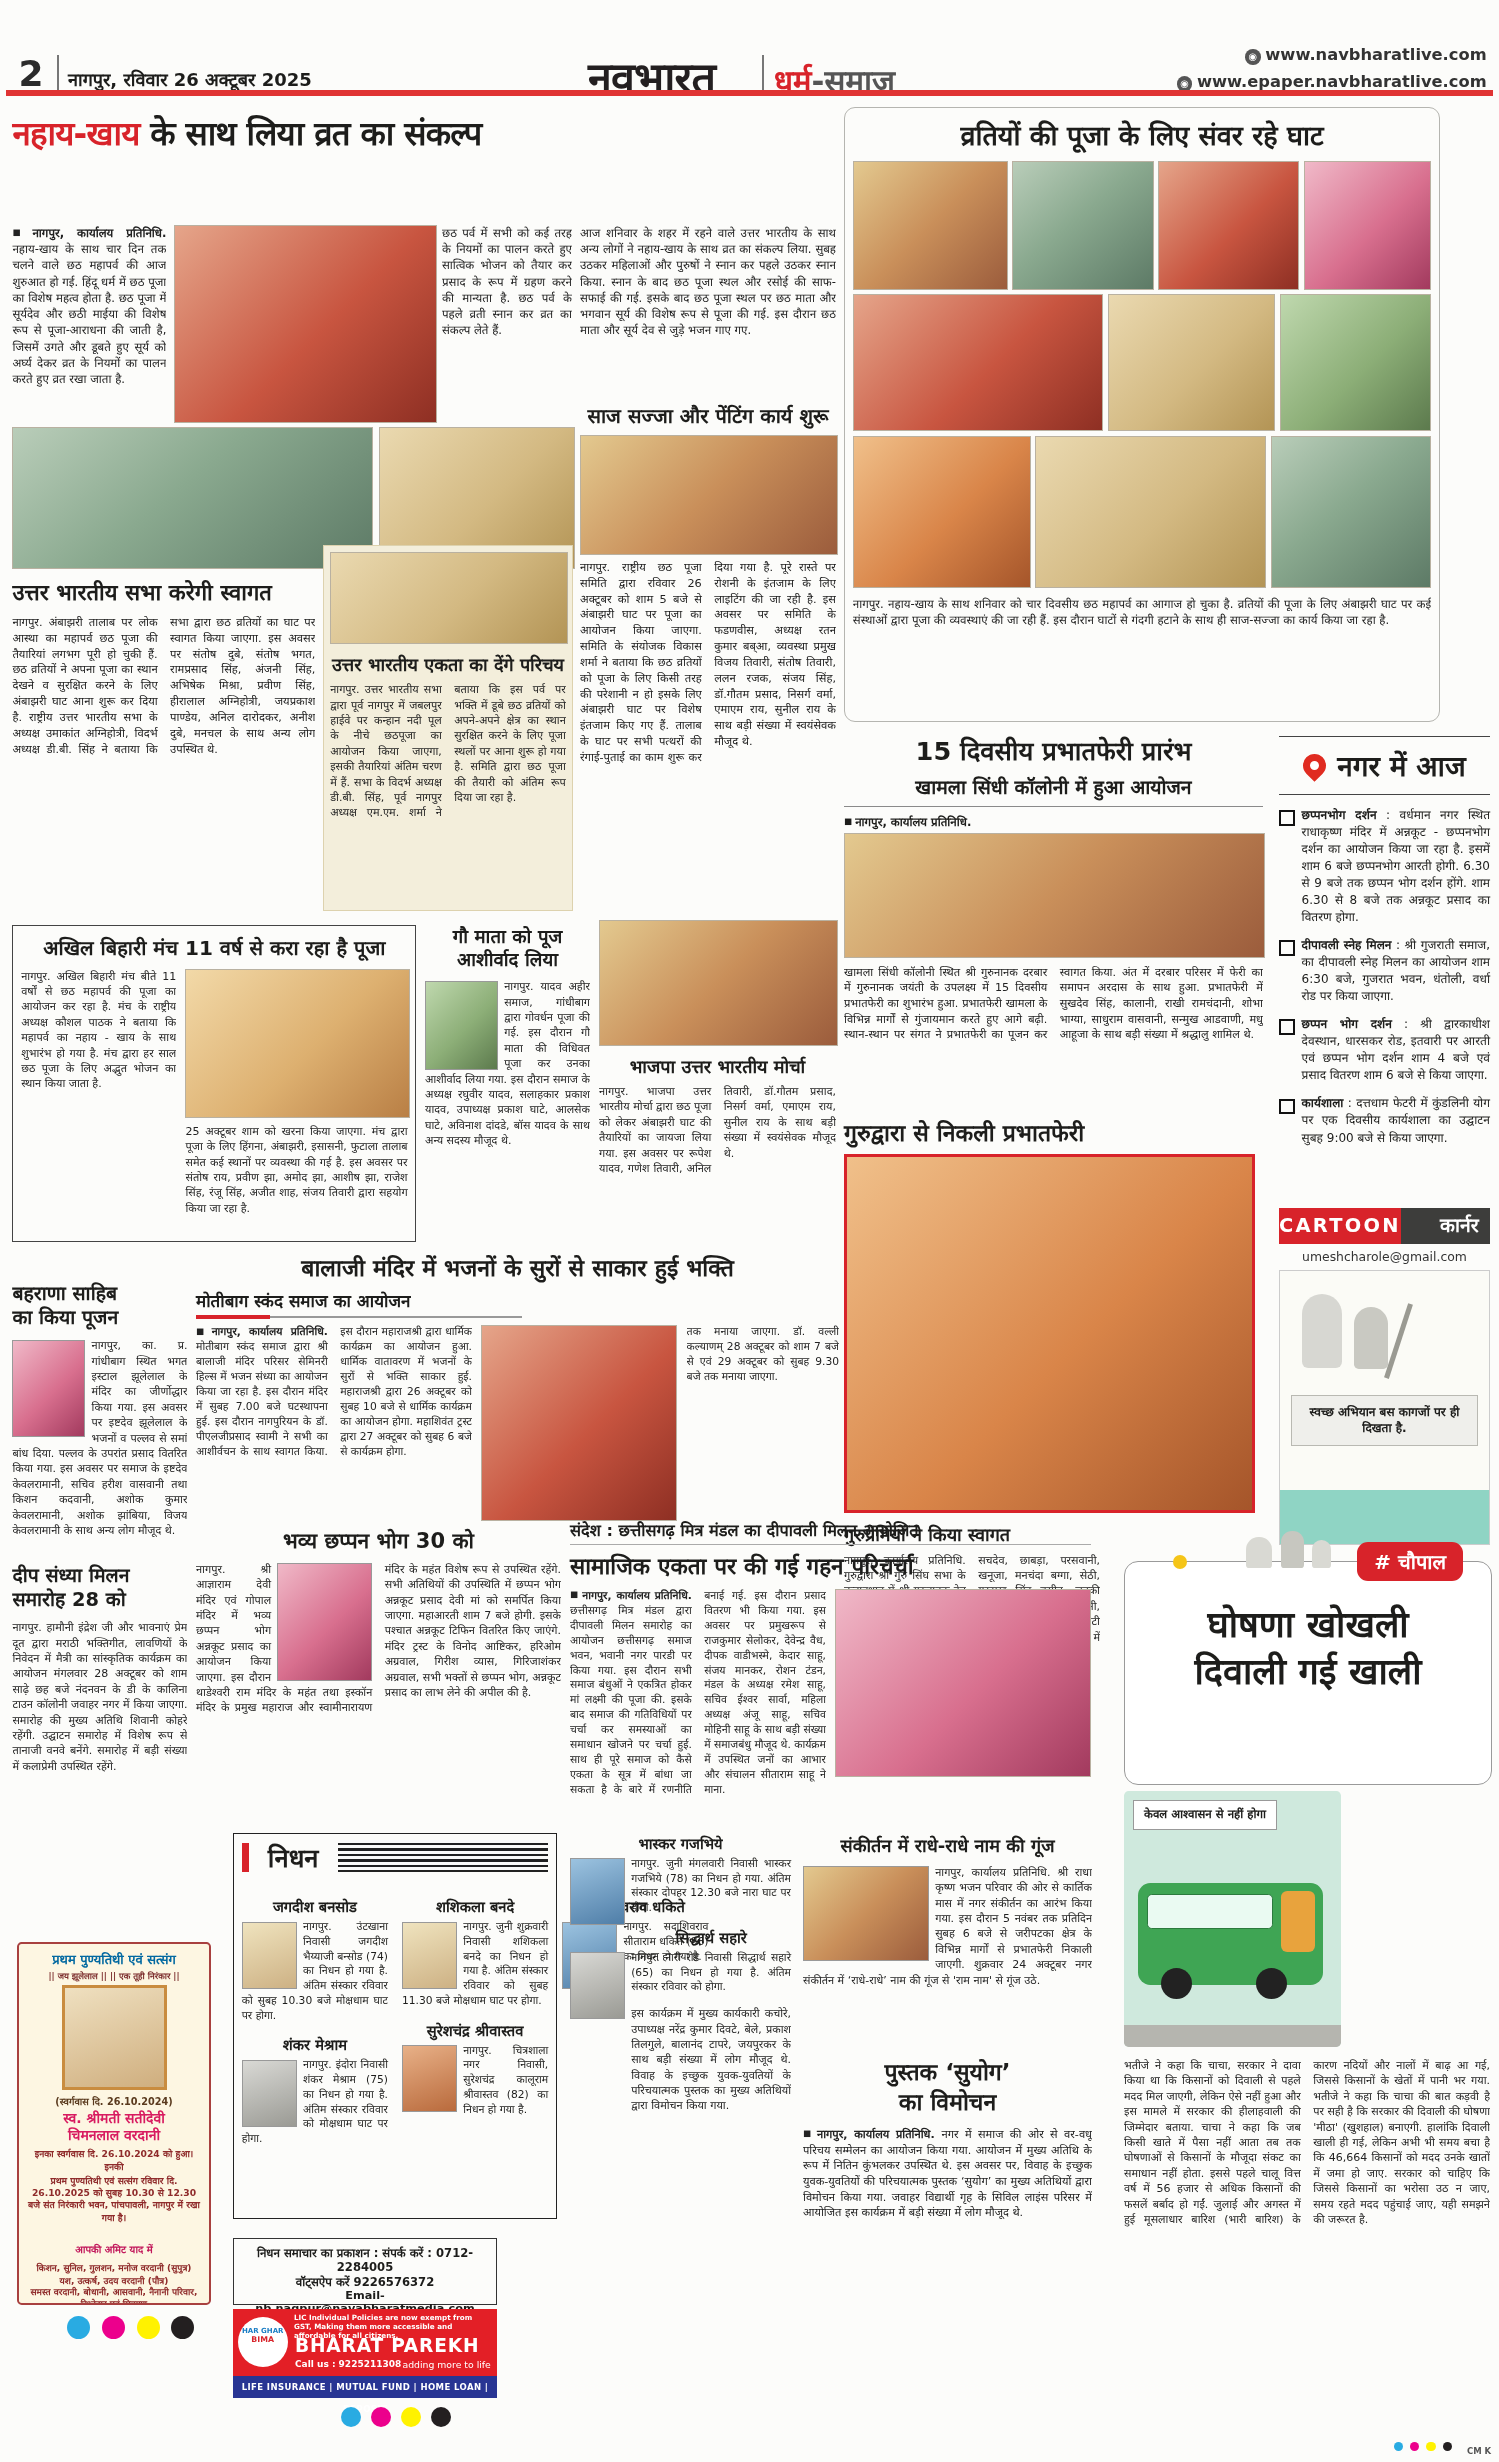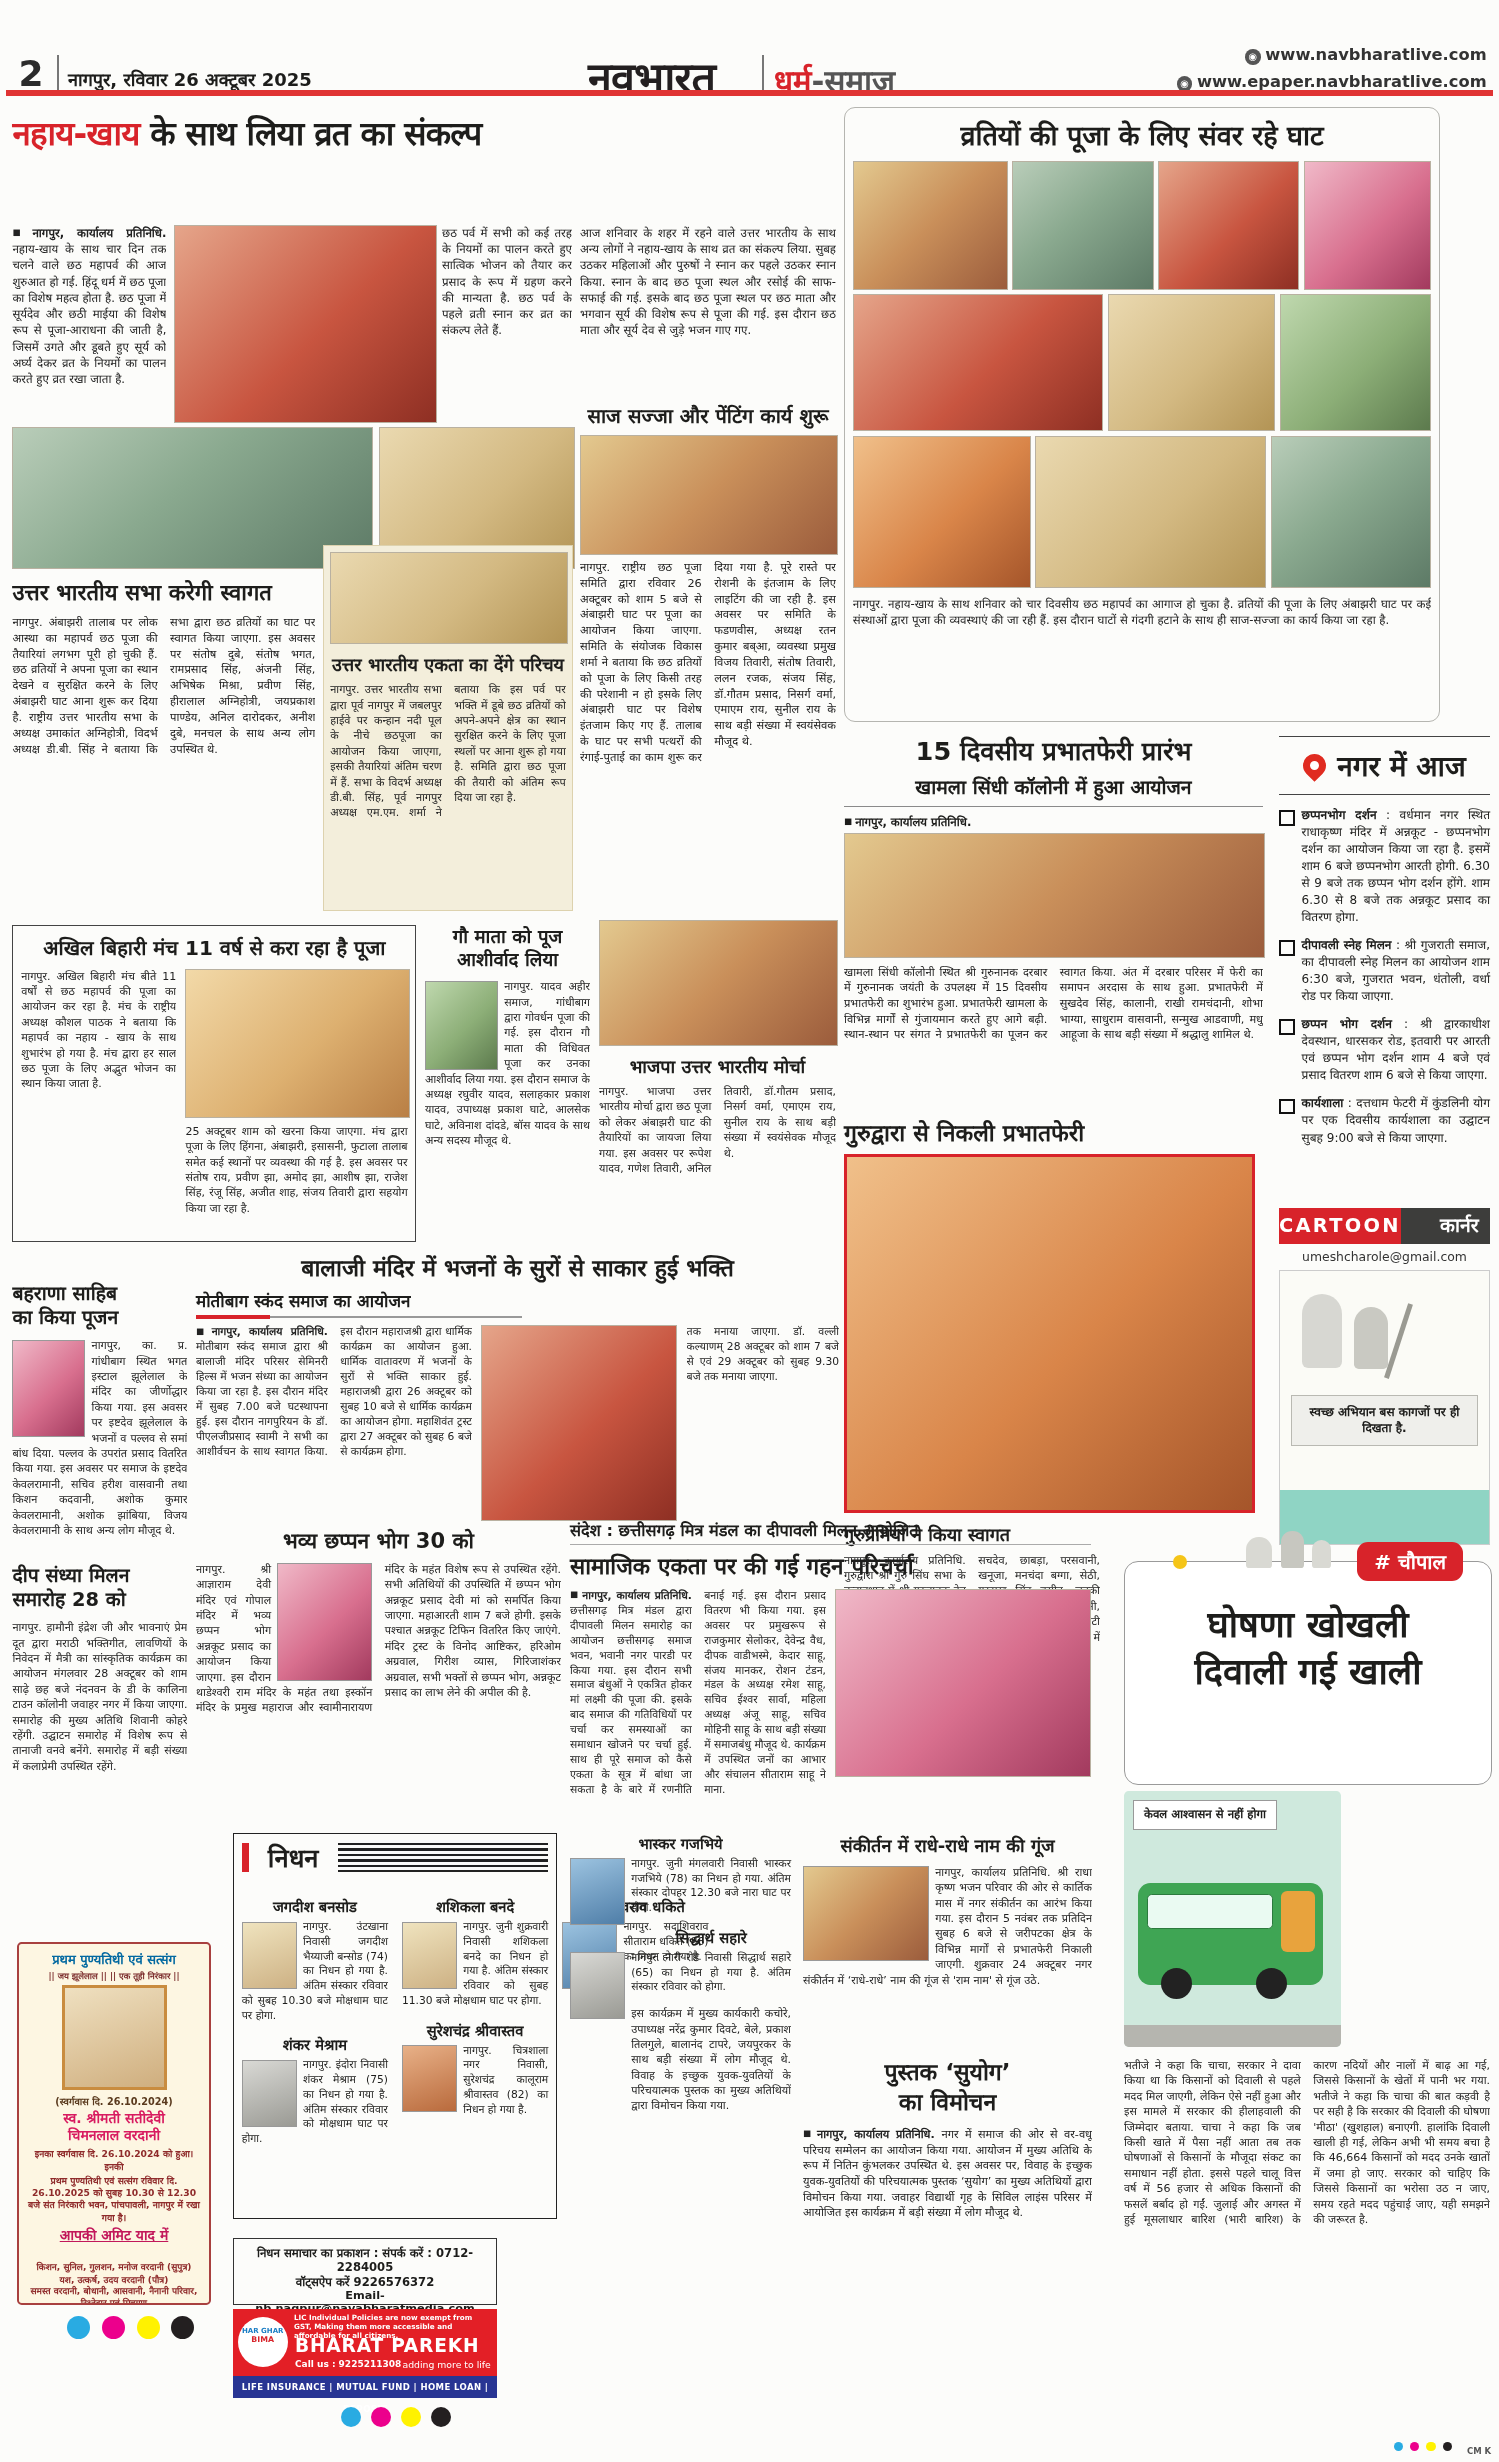--- a/index.html
+++ b/index.html
@@ -400,22 +400,22 @@
   <div class="abs mem" style="left:17px;top:1942px;width:194px;height:363px;padding:6.2px 7.8px;box-sizing:border-box;">
     <div class="b c" style="font-size:13px;color:#0369a1;">प्रथम पुण्यतिथी एवं सत्संग</div>
     <div class="b c" style="font-size:8.5px;color:#7c2d2d;margin-top:1.6px;">|| जय झूलेलाल ||  || एक तूही निरंकार ||</div>
     <div style="width:99px;height:99px;margin:4.7px auto;border:3.9px solid #c98c3f;background:linear-gradient(160deg,#efe0c0,#cfae7e);"></div>
     <div class="b c" style="font-size:9.7px;color:#5a3a1e;">(स्वर्गवास दि. 26.10.2024)</div>
     <div class="b c" style="font-size:14px;color:#d81b60;line-height:1.25;margin-top:1.6px;">
       <span>स्व. श्रीमती सतीदेवी</span><br><span>चिमनलाल वरदानी</span>
     </div>
     <div class="b c" style="font-size:9.2px;margin-top:2.3px;">इनका स्वर्गवास दि. 26.10.2024 को हुआ। इनकी</div>
     <div class="b c" style="font-size:9.2px;line-height:1.35;margin-top:1.6px;">प्रथम पुण्यतिथी एवं सत्संग रविवार दि. 26.10.2025 को सुबह 10.30 से 12.30 बजे संत निरंकारी भवन, पांचपावली, नागपुर में रखा गया है।</div>
-    <div class="b c" style="font-size:14px;color:#c2185b;margin-top:1px;text-decoration:underline;">आपकी अमिट याद में</div>
-    <div class="b c" style="font-size:9px;margin-top:16px;">किशन, सुनिल, गुलशन, मनोज वरदानी (सुपुत्र)</div>
+    <div class="b c" style="font-size:10px;color:#c2185b;margin-top:18px;">आपकी अमिट याद में</div>
+    <div class="b c" style="font-size:9px;margin-top:5px;">किशन, सुनिल, गुलशन, मनोज वरदानी (सुपुत्र)</div>
     <div class="b c" style="font-size:9px;">यश, उत्कर्ष, उदय वरदानी (पौत्र)</div>
     <div class="b c" style="font-size:9px;line-height:1.3;">समस्त वरदानी, बोधानी, आसवानी, नैनानी परिवार, रिश्तेदार एवं मित्रगण</div>
     <div class="b c" style="font-size:9.7px;color:#c2185b;margin-top:3.1px;">फर्म :- साई संगम सेल्स कॉर्पोरेशन</div>
 
   </div>
   <div class="abs" style="left:67px;top:2316px;">
     <span class="dot" style="width:23px;height:23px;background:#29abe2;margin-right:7.8px;"></span>
     <span class="dot" style="width:23px;height:23px;background:#ec008c;margin-right:7.8px;"></span>
     <span class="dot" style="width:23px;height:23px;background:#fff200;margin-right:7.8px;"></span>
     <span class="dot" style="width:23px;height:23px;background:#231f20;"></span>

